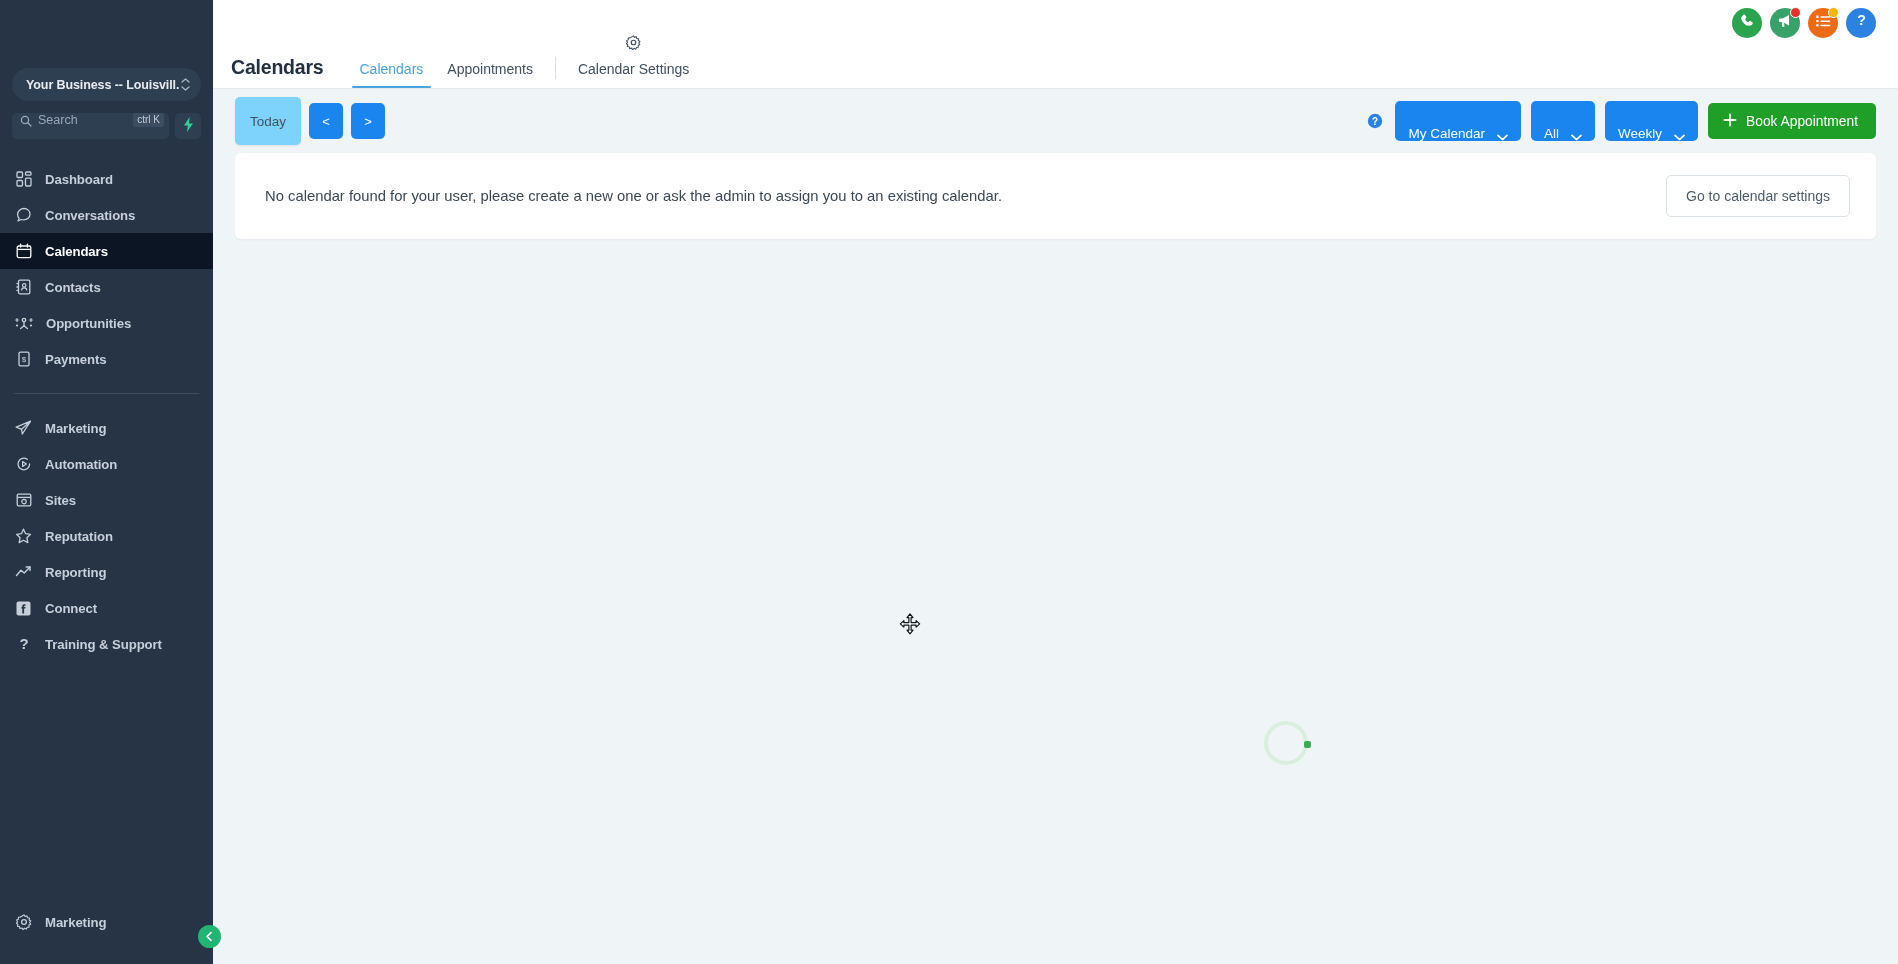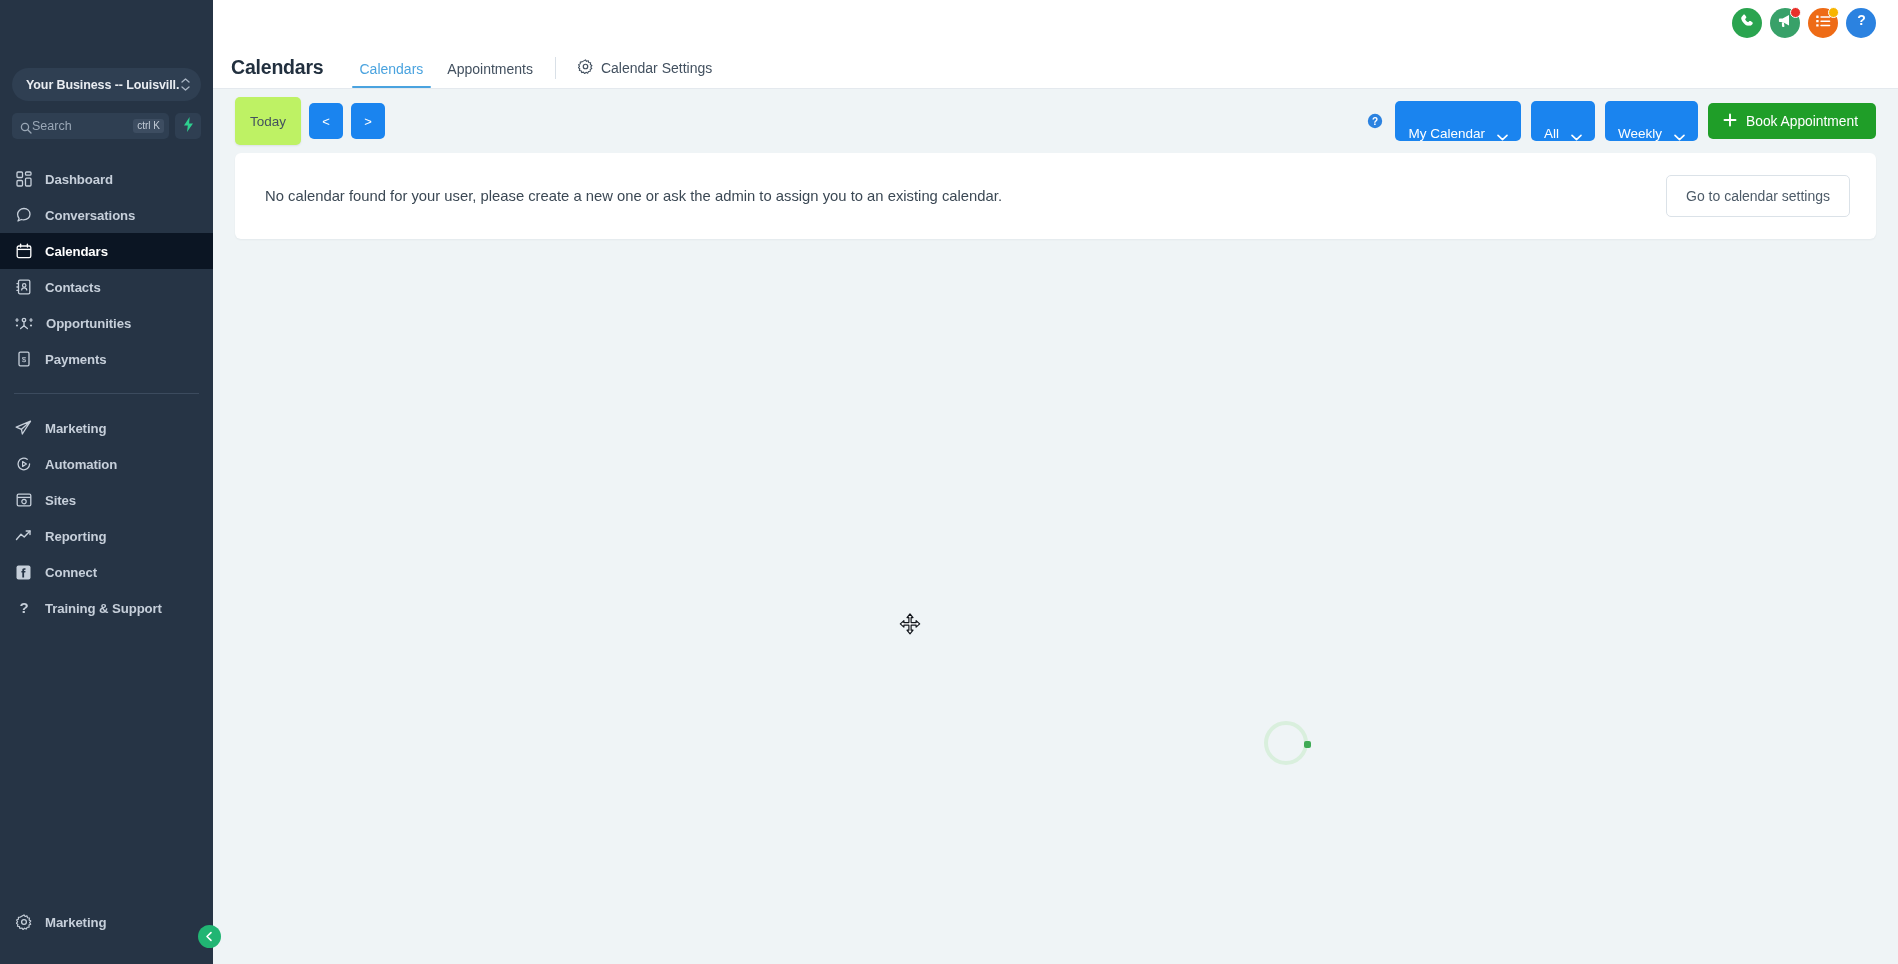--- a/index.html
+++ b/index.html
@@ -66,22 +66,23 @@
     display: flex;
     gap: 6px;
     align-items: center;
   }
   .search-box {
     flex: 1;
     height: 26px;
     background: #2f3f52;
     border-radius: 5px;
     display: flex;
-    align-items: center;
+    align-items: flex-start;
     padding: 0 5px 0 8px;
+    gap: 6px;
   }
   .search-box .magnifier { flex: 0 0 12px; height: 12px; }
   .search-box .search-text {
     flex: 1;
     color: #9aa7b6;
     font-size: 12.5px;
     white-space: nowrap;
     overflow: hidden;
   }
   .kbd {
@@ -233,36 +234,36 @@
     height: 2.5px;
     background: #4aa3df;
     border-radius: 2px;
   }
   .tab-sep {
     width: 1px;
     height: 22px;
     background: #d9e0e7;
     margin: 0 10px 9px 10px;
   }
-  .tab.with-icon { display: flex; align-items: center; gap: 8px; }
+  .tab.with-icon { display: flex; align-items: center; gap: 8px; flex-direction: column; }
 
   .toolbar {
     height: 64px;
     display: flex;
     align-items: center;
     padding: 0 22px 0 22px;
     flex: 0 0 64px;
   }
   .toolbar-left { display: flex; align-items: center; gap: 8px; }
   .toolbar-right { margin-left: auto; display: flex; align-items: center; gap: 10px; }
 
   .today-btn {
     height: 48px;
     min-width: 66px;
-    background: #bef264;
+    background: #7dd3fc;
     border: none;
     border-radius: 5px;
     color: #44525f;
     font-size: 13.5px;
     font-family: inherit;
     cursor: pointer;
     box-shadow: 0 1px 2px rgba(20,40,60,.09);
   }
   .nav-arrow {
     width: 34px;
@@ -525,20 +526,28 @@
         <span class="nav-ico">
           <svg width="16" height="16" viewBox="0 0 16 16">
               <rect x="1.2" y="2.2" width="13.6" height="11.6" rx="1.4" stroke="currentColor" stroke-width="1.3" fill="none"></rect>
               <line x1="1.2" y1="5.4" x2="14.8" y2="5.4" stroke="currentColor" stroke-width="1.3"></line>
               <circle cx="8" cy="9.6" r="2.2" stroke="currentColor" stroke-width="1.2" fill="none"></circle>
             </svg>
         </span>
         <span class="nav-label">Sites</span>
       </div>
 
+      <div class="nav-item">
+        <span class="nav-ico">
+          <svg width="17" height="16" viewBox="0 0 17 16">
+              <path d="M8.5 1.2 L10.6 5.7 L15.5 6.3 L11.9 9.7 L12.8 14.6 L8.5 12.2 L4.2 14.6 L5.1 9.7 L1.5 6.3 L6.4 5.7 Z" stroke="currentColor" stroke-width="1.3" fill="none" stroke-linejoin="round"></path>
+            </svg>
+        </span>
+        <span class="nav-label">Reputation</span>
+      </div>
 
       <div class="nav-item">
         <span class="nav-ico">
           <svg width="17" height="16" viewBox="0 0 17 16">
               <path d="M1.5 11.5 L6 6.2 L9.2 9 L15 3" stroke="currentColor" stroke-width="1.4" fill="none" stroke-linecap="round" stroke-linejoin="round"></path>
               <path d="M11.2 3 H15 V6.6" stroke="currentColor" stroke-width="1.4" fill="none" stroke-linecap="round" stroke-linejoin="round"></path>
             </svg>
         </span>
         <span class="nav-label">Reporting</span>
       </div>

